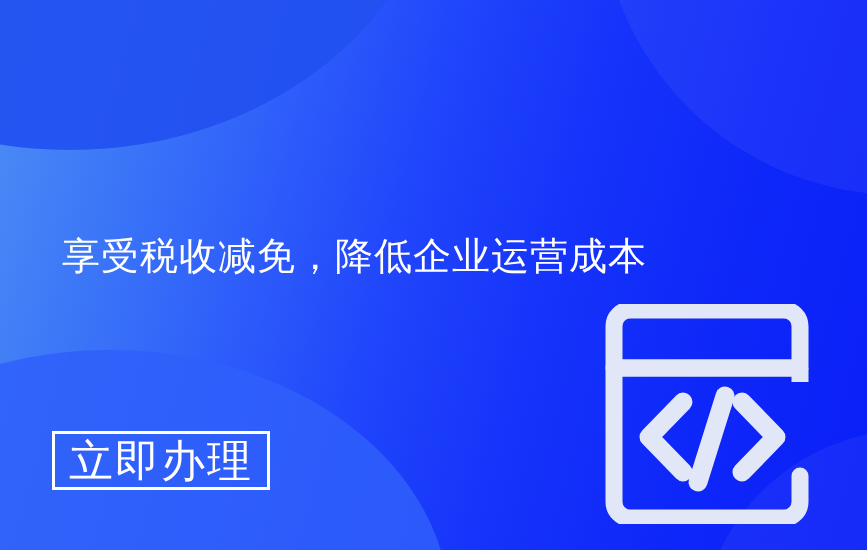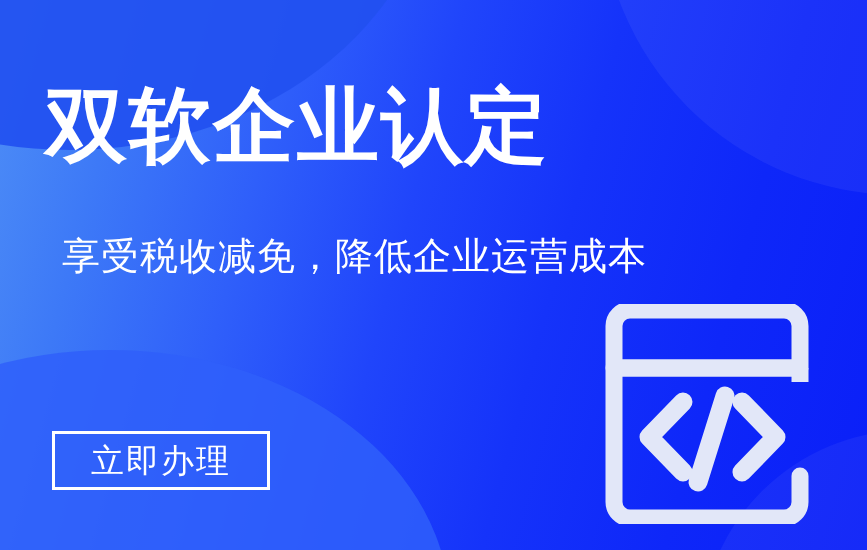--- a/index.html
+++ b/index.html
@@ -120,21 +120,21 @@
     position: absolute;
     left: 52px;
     top: 431px;
     width: 218px;
     height: 59px;
     box-sizing: border-box;
     border: 3px solid #ffffff;
     background: transparent;
     color: #ffffff;
     font-family: "Liberation Sans", "DejaVu Sans", sans-serif;
-    font-size: 33px;
+    font-size: 44px;
     line-height: 53px;
     letter-spacing: 2px;
     text-align: center;
     white-space: nowrap;
     cursor: pointer;
     padding: 0;
   }
 
   
 
@@ -156,21 +156,20 @@
 
 <div class="banner">
 
   <div class="shape-top-left"></div>
   <div class="shape-top-right"></div>
   <div class="shape-bottom-left"></div>
   <div class="shape-bottom-right"></div>
 
   <div class="content">
 
-    <h1 class="headline">双软企业认定</h1>
 
     <p class="subhead">享受税收减免，降低企业运营成本</p>
 
     <button class="cta-button">立即办理</button>
 
     <div class="code-icon">
       <svg viewBox="0 0 230 220" xmlns="http://www.w3.org/2000/svg" aria-hidden="true">
 
         <path d="M 38 6
                  L 192 6

